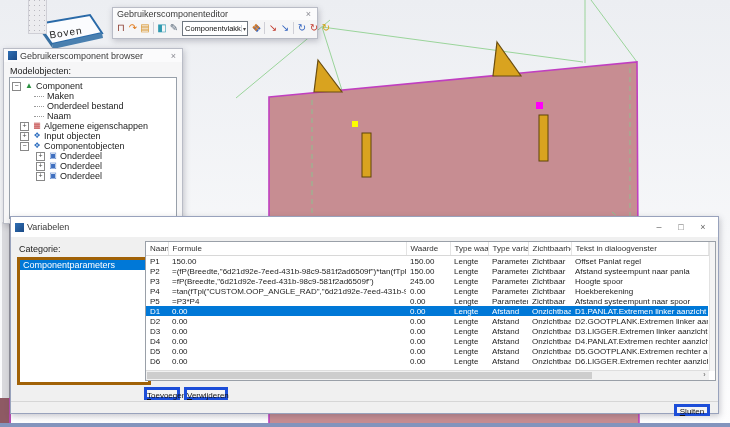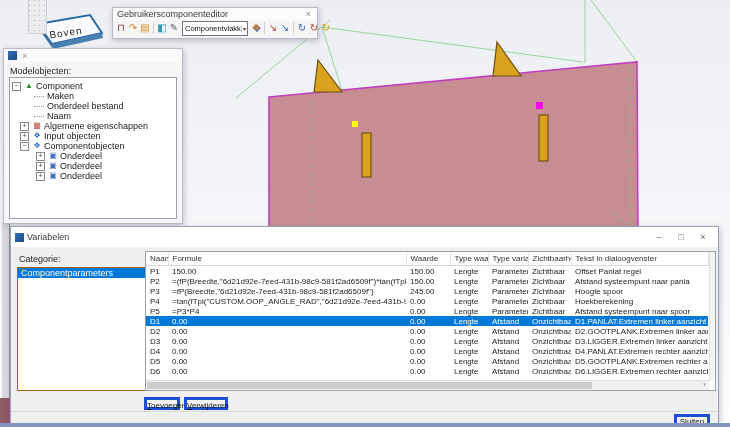--- a/index.html
+++ b/index.html
@@ -41,26 +41,26 @@
   .trow{display:flex;align-items:center;height:10px;font-size:9px;white-space:nowrap;}
   .expbox{width:7px;height:7px;border:1px solid #888;background:#fff;display:flex;align-items:center;justify-content:center;
     font-size:7px;line-height:6px;color:#444;flex:0 0 auto;margin-right:3px;}
   .expbox.plus::before{content:"+";} .expbox.minus::before{content:"\2212";}
   .dashc{width:10px;border-top:1px dotted #9a9a9a;margin-right:3px;flex:0 0 auto;}
   .tico{width:10px;font-size:8px;line-height:1;margin-right:2px;flex:0 0 auto;text-align:center;}
   .g-green{color:#2a9040;} .g-grid{color:#c04040;} .g-comp{color:#3070c0;} .g-box{color:#4070c0;}
   .ml2{margin-left:2px;} .ml10{margin-left:10px;} .ml24{margin-left:24px;} .ml26{margin-left:26px;}
 
   
-  .vars{left:10px;top:226px;width:707px;height:196px;z-index:5;background:#f0f0f0;border:1px solid #98a2bc;}
+  .vars{left:10px;top:216px;width:707px;height:196px;z-index:5;background:#f0f0f0;border:1px solid #98a2bc;}
   .vars .titlebar{height:20px;background:#fff;font-size:9px;}
   .wctl{display:flex;}
   .wctl span{width:22px;text-align:center;font-size:9px;color:#666;}
   .catlabel{position:absolute;left:8px;top:27px;font-size:9px;}
-  .catlist{position:absolute;left:6px;top:40px;width:128px;height:122px;background:#fff;border:1px solid #a16207;font-size:9px;}
+  .catlist{position:absolute;left:6px;top:40px;width:128px;height:122px;background:#fff;border:3px solid #a16207;font-size:9px;}
   .catitem{height:10px;line-height:10px;padding-left:3px;white-space:nowrap;overflow:hidden;}
   .catitem.selected{background:#0078d7;color:#fff;}
 
   .tablewrap{position:absolute;left:134px;top:24px;width:569px;height:138px;background:#fff;border:1px solid #9aa0a8;overflow:hidden;}
   table.vt{border-collapse:collapse;table-layout:fixed;width:562px;font-size:8px;}
   table.vt th{height:13px;font-weight:normal;text-align:left;color:#333;border-bottom:1px solid #d8d8d8;border-right:1px solid #e4e4e4;
     padding:0 0 0 4px;white-space:nowrap;overflow:hidden;background:#fff;}
   table.vt td{height:10px;padding:0 0 0 4px;white-space:nowrap;overflow:hidden;color:#1c1c1c;}
   tr.selected td{background:#0078d7;color:#fff;}
   .vscroll{position:absolute;top:0;right:0;bottom:9px;width:5px;background:#f4f4f4;border-left:1px solid #e2e2e2;}
@@ -149,20 +149,21 @@
       <span class="sep"></span>
       <span class="ti c-blue">↻</span>
       <span class="ti c-red">↻</span>
       <span class="ti c-yellow">↻</span>
     </div>
   </div>
 
   <div class="window browser">
     <div class="titlebar">
       <span class="ticon"></span>
+      <span class="grow">Gebruikerscomponent browser</span>
       <span class="x">×</span>
     </div>
     <div class="mlabel">Modelobjecten:</div>
     <div class="treebox">
       <div class="trow ml2">
         <span class="expbox minus"></span>
         <span class="tico g-green">▲</span>
         <span>Component</span>
       </div>
       <div class="trow ml24">

